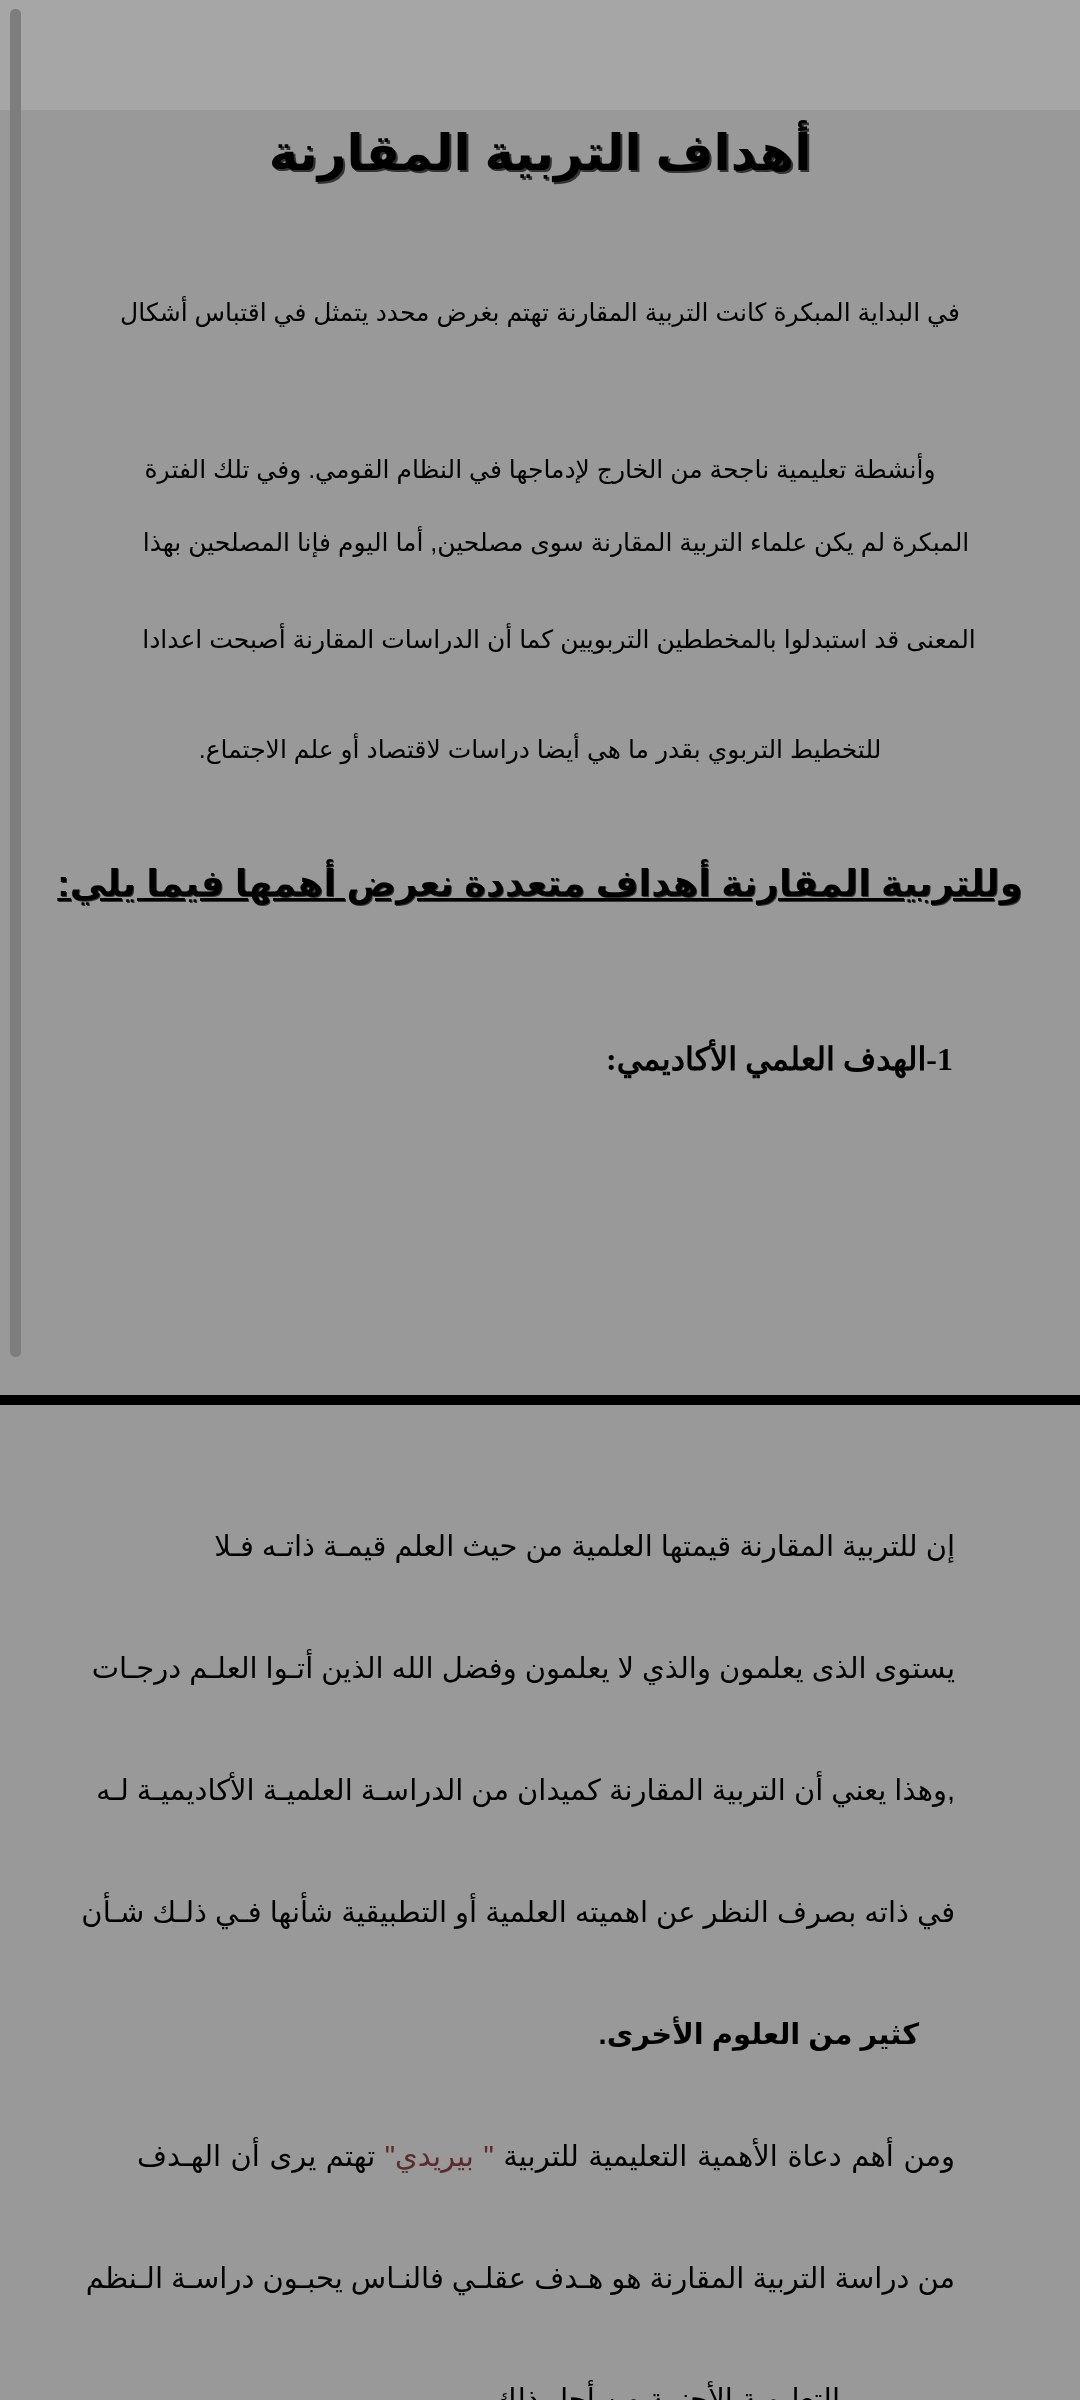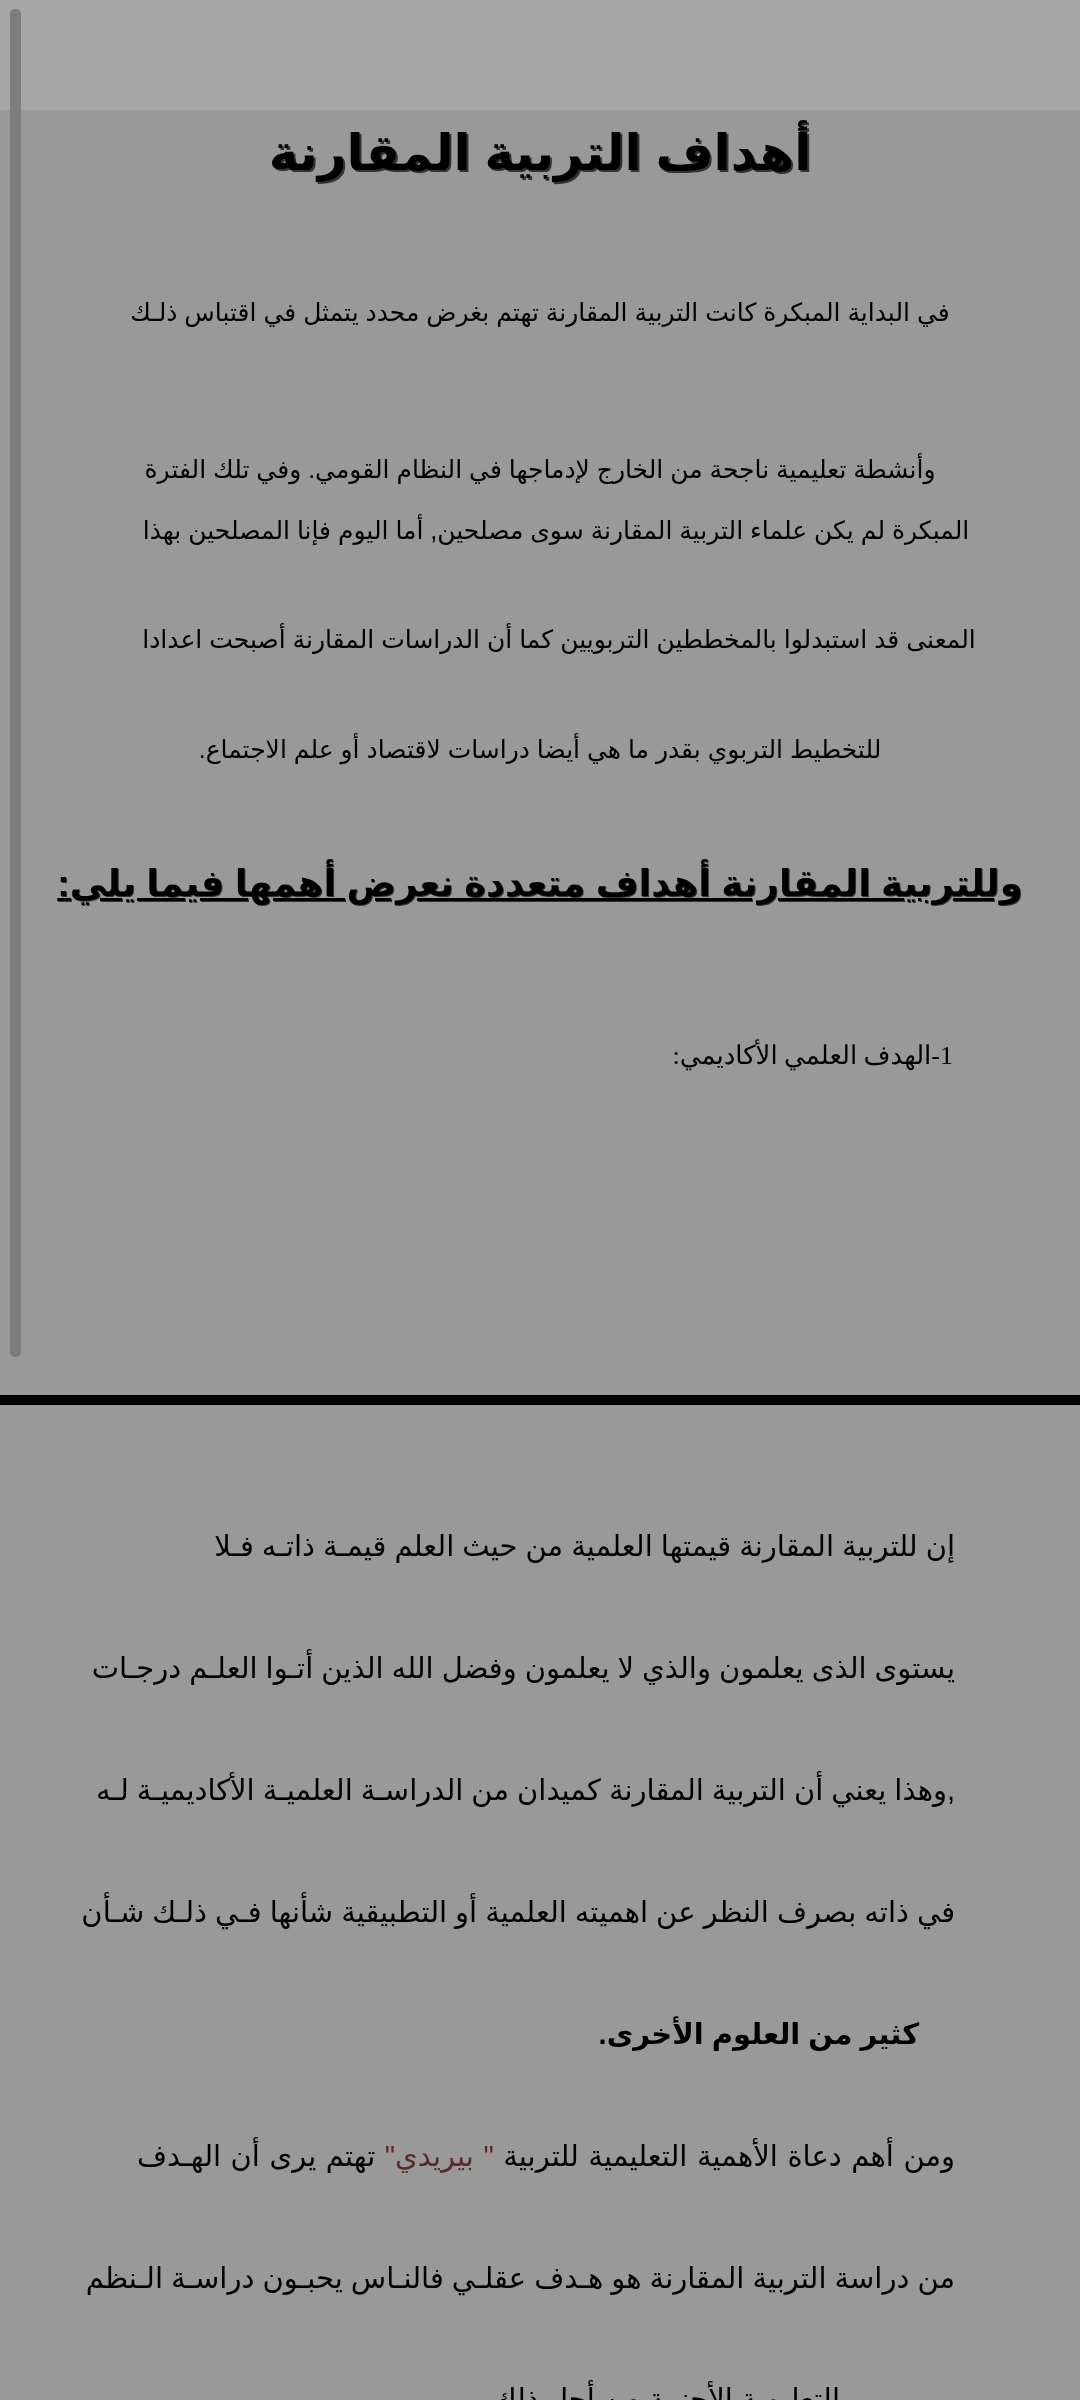--- a/index.html
+++ b/index.html
@@ -74,22 +74,22 @@
       font-size: 37px;
       font-weight: bold;
       text-shadow: 1px 1px 0 #333;
       white-space: nowrap;
       text-decoration: underline;
     }
     .section-heading {
       position: absolute;
       right: 127px;
       top: 930px;
-      font-size: 26px;
-      font-weight: normal;
+      font-size: 32px;
+      font-weight: bold;
       font-family: "Liberation Serif", "DejaVu Serif", serif;
       white-space: nowrap;
       margin-left: 7px;
     }
     .p2-line {
       position: absolute;
       right: 125px;
       font-size: 29px;
       white-space: nowrap;
       text-align: right;
@@ -99,23 +99,23 @@
   </style>
 </head>
 <body>
 
 <div class="viewport">
   <div class="top-band"></div>
 
   <div class="page page-1">
     <div class="title">أهداف التربية المقارنة</div>
 
-    <div class="p1-line" style="top:188px;">في البداية المبكرة كانت التربية المقارنة تهتم بغرض محدد يتمثل في اقتباس ذلـك</div>
+    <div class="p1-line" style="top:188px;">في البداية المبكرة كانت التربية المقارنة تهتم بغرض محدد يتمثل في اقتباس أشكال</div>
     <div class="p1-line" style="top:297px;margin-top:48px;">وأنشطة تعليمية ناجحة من الخارج لإدماجها في النظام القومي. وفي تلك الفترة</div>
-    <div class="p1-line" style="top:406px;margin-left:32px;">المبكرة لم يكن علماء التربية المقارنة سوى مصلحين, أما اليوم فإنا المصلحين بهذا</div>
+    <div class="p1-line" style="top:418px;margin-left:32px;">المبكرة لم يكن علماء التربية المقارنة سوى مصلحين, أما اليوم فإنا المصلحين بهذا</div>
     <div class="p1-line" style="top:515px;padding-left:38px;">المعنى قد استبدلوا بالمخططين التربويين كما أن الدراسات المقارنة أصبحت اعدادا</div>
     <div class="p1-line" style="top:625px;">للتخطيط التربوي بقدر ما هي أيضا دراسات لاقتصاد أو علم الاجتماع.</div>
 
     <div class="subheading">وللتربية المقارنة أهداف متعددة نعرض أهمها فيما يلي:</div>
 
     <div class="section-heading">1-الهدف العلمي الأكاديمي:</div>
   </div>
 
   <div class="page-divider"></div>
 

